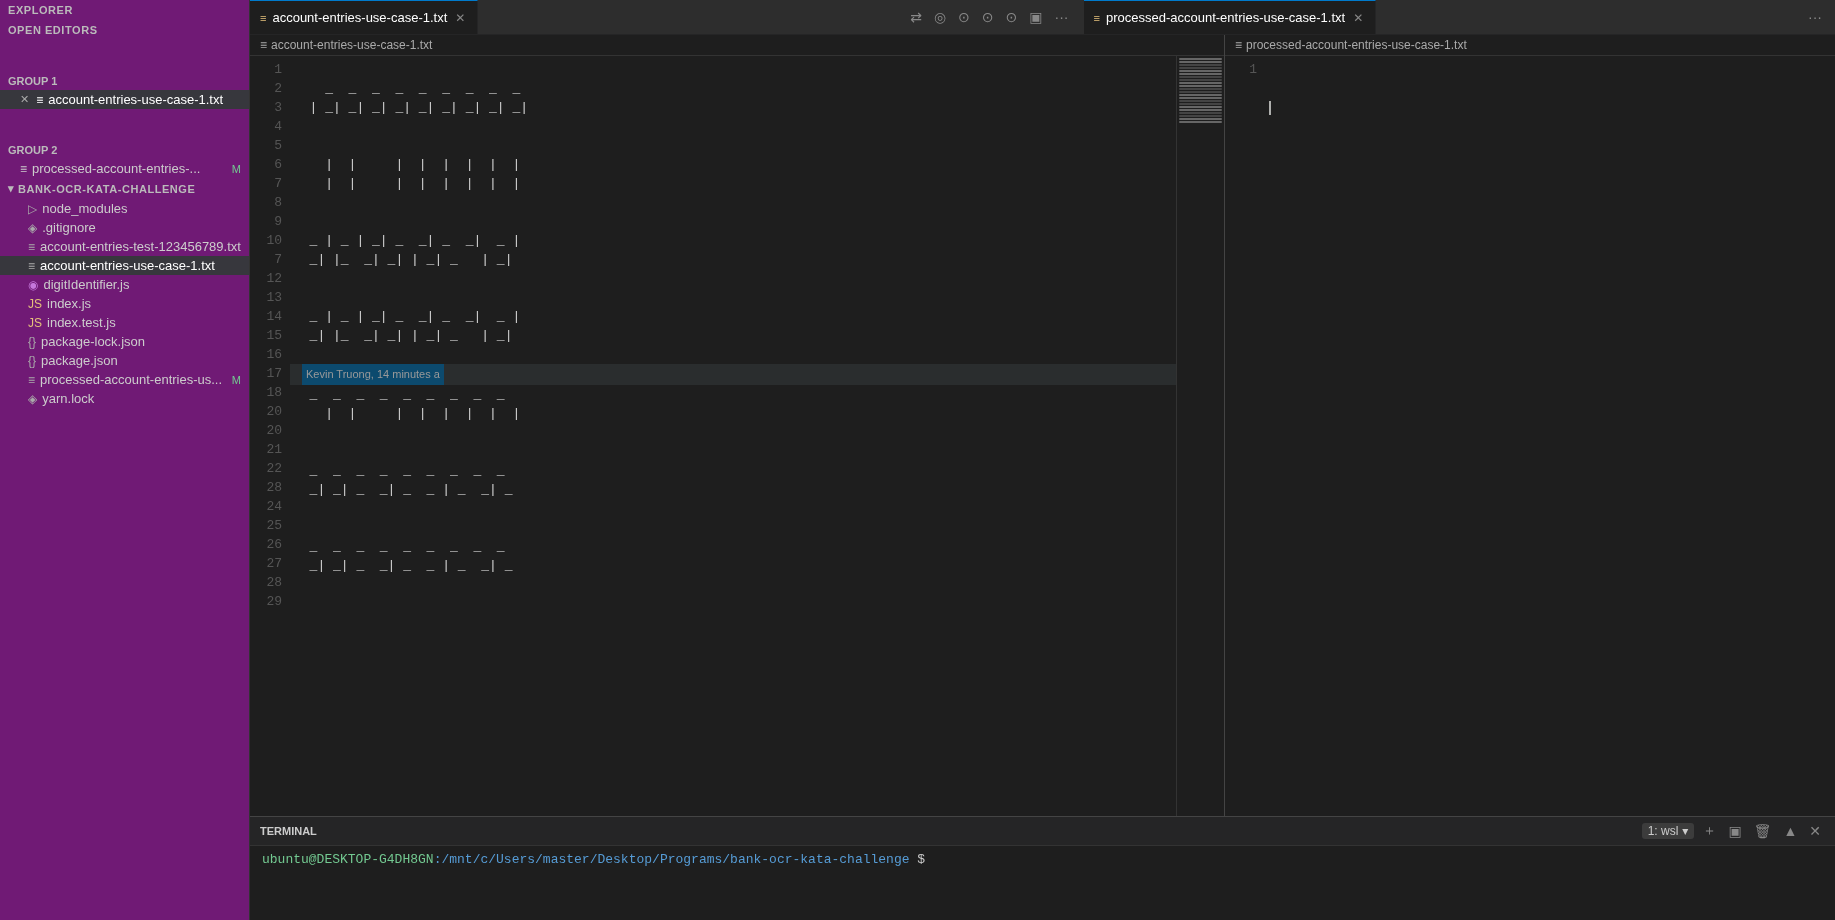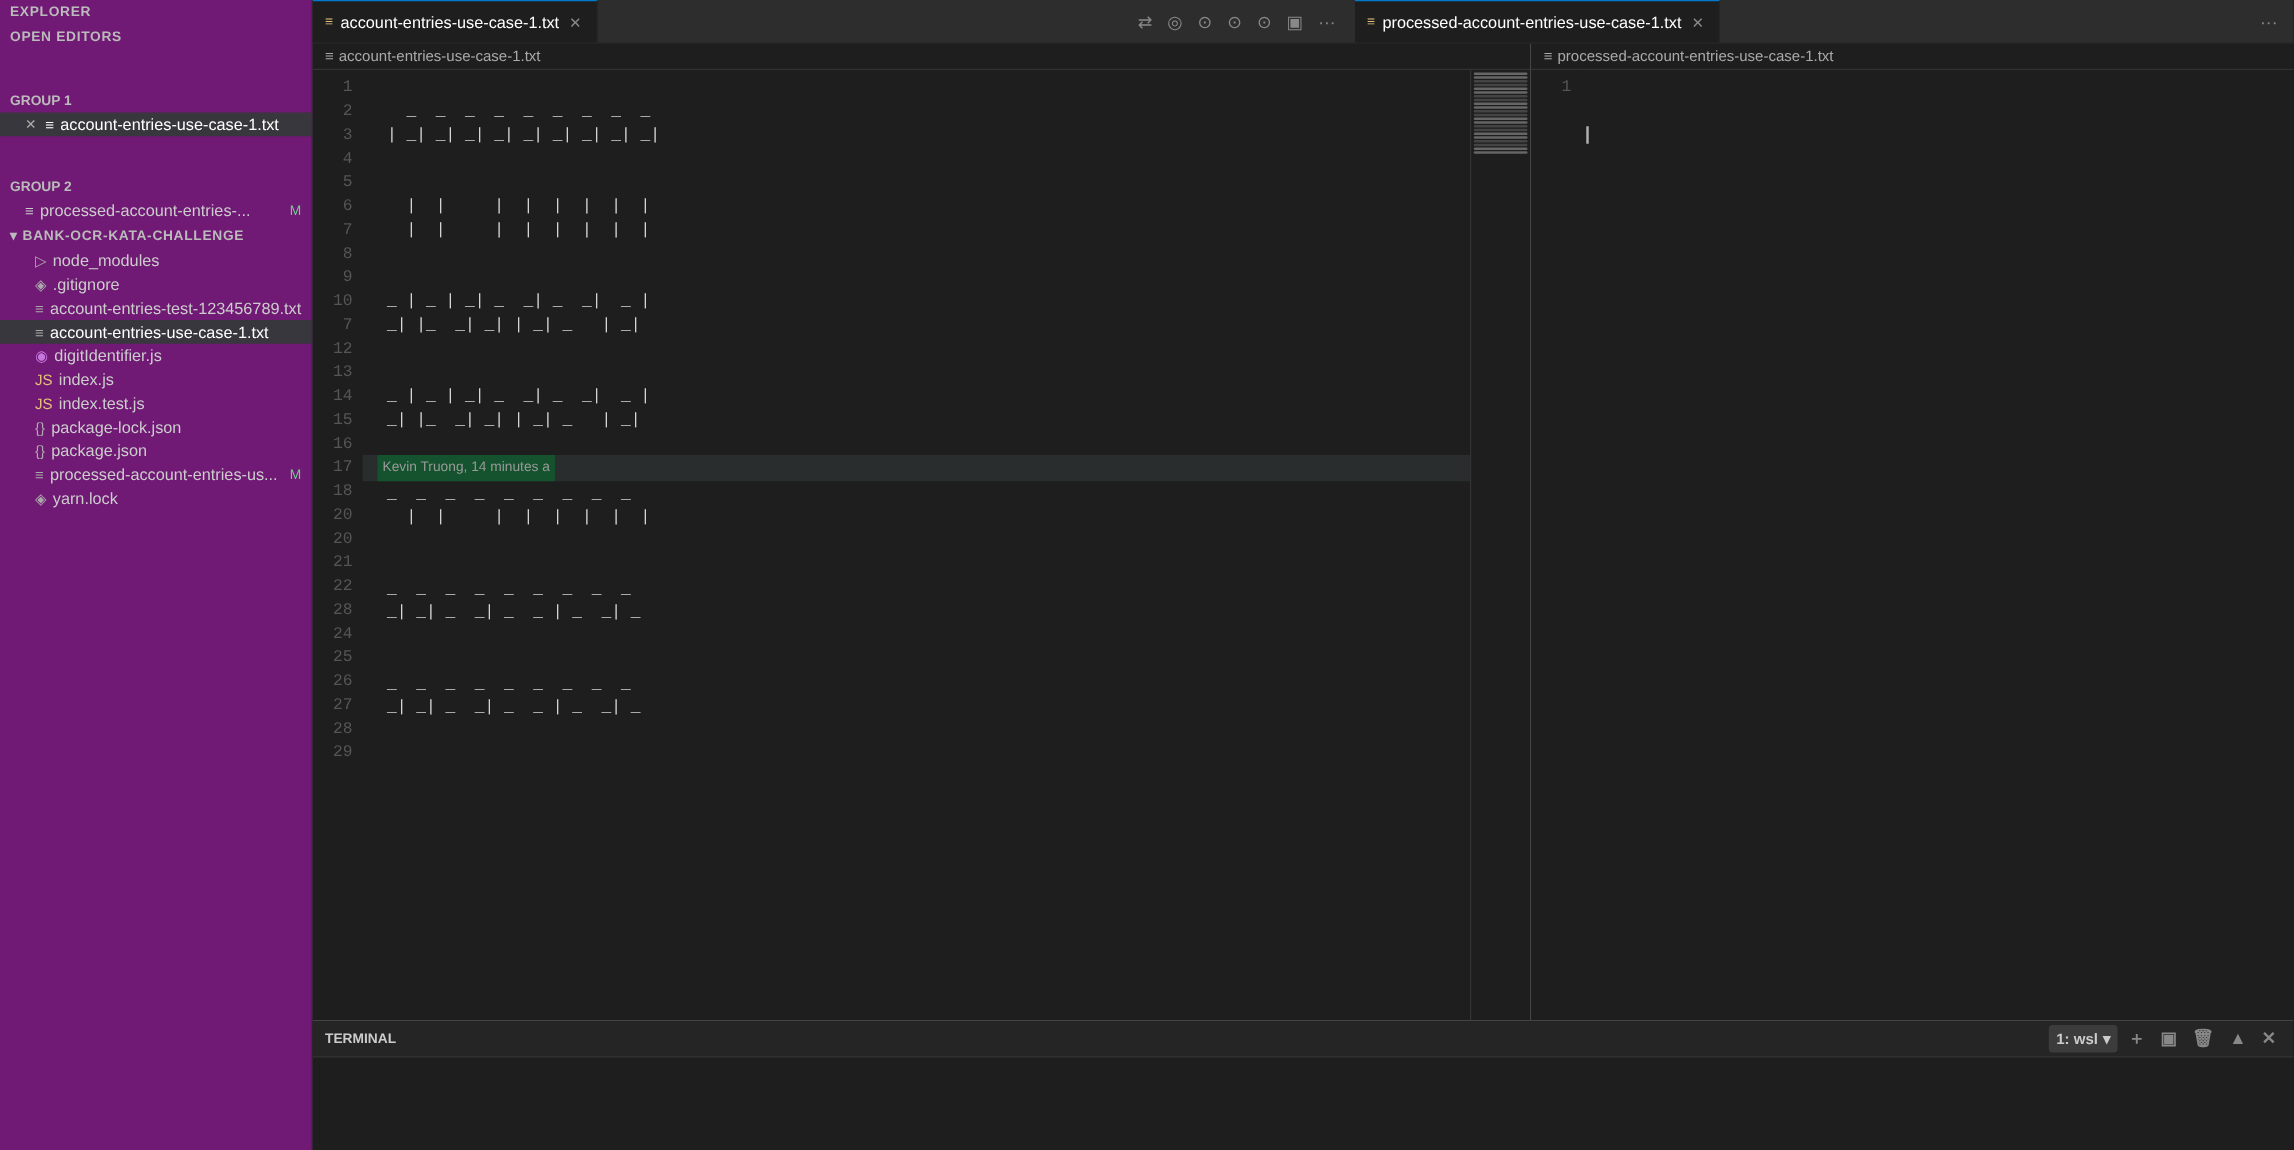--- a/index.html
+++ b/index.html
@@ -309,22 +309,22 @@
     .terminal-title {
       font-size: 11px;
       font-weight: 600;
       color: #ccc;
       text-transform: uppercase;
     }
 
     .terminal-actions {
       margin-left: auto;
       display: flex;
+      align-items: center;
       gap: 4px;
-      font-weight: bold;
     }
 
     .terminal-action-btn {
       color: #888;
       cursor: pointer;
       padding: 2px 4px;
       font-size: 14px;
     }
 
     .terminal-body {
@@ -369,21 +369,21 @@
       background: #aeafad;
       vertical-align: middle;
       animation: blink 1s step-end infinite;
     }
 
     @keyframes blink {
       50% { opacity: 0; }
     }
 
     .hover-blame {
-      background: #14532d;
+      background: #0c4a6e;
       color: #999;
       font-size: 11px;
       font-family: 'Segoe UI', sans-serif;
       padding: 1px 4px;
     }
   </style>
 </head>
 <body>
 
 <div class="app-container">
@@ -596,15 +596,18 @@
             <span>1: wsl</span>
             <span>▾</span>
           </div>
           <span class="terminal-action-btn">＋</span>
           <span class="terminal-action-btn">▣</span>
           <span class="terminal-action-btn">🗑</span>
           <span class="terminal-action-btn">▲</span>
           <span class="terminal-action-btn">✕</span>
         </div>
       </div>
+      <div class="terminal-body">
+        <span class="terminal-prompt-user">ubuntu@DESKTOP-G4DH8GN</span><span class="terminal-prompt-path">:/mnt/c/Users/master/Desktop/Programs/bank-ocr-kata-challenge</span><span class="terminal-prompt-dollar"> $ </span>
+      </div>
     </div>
   </div>
 </div>
 
 </body></html>

